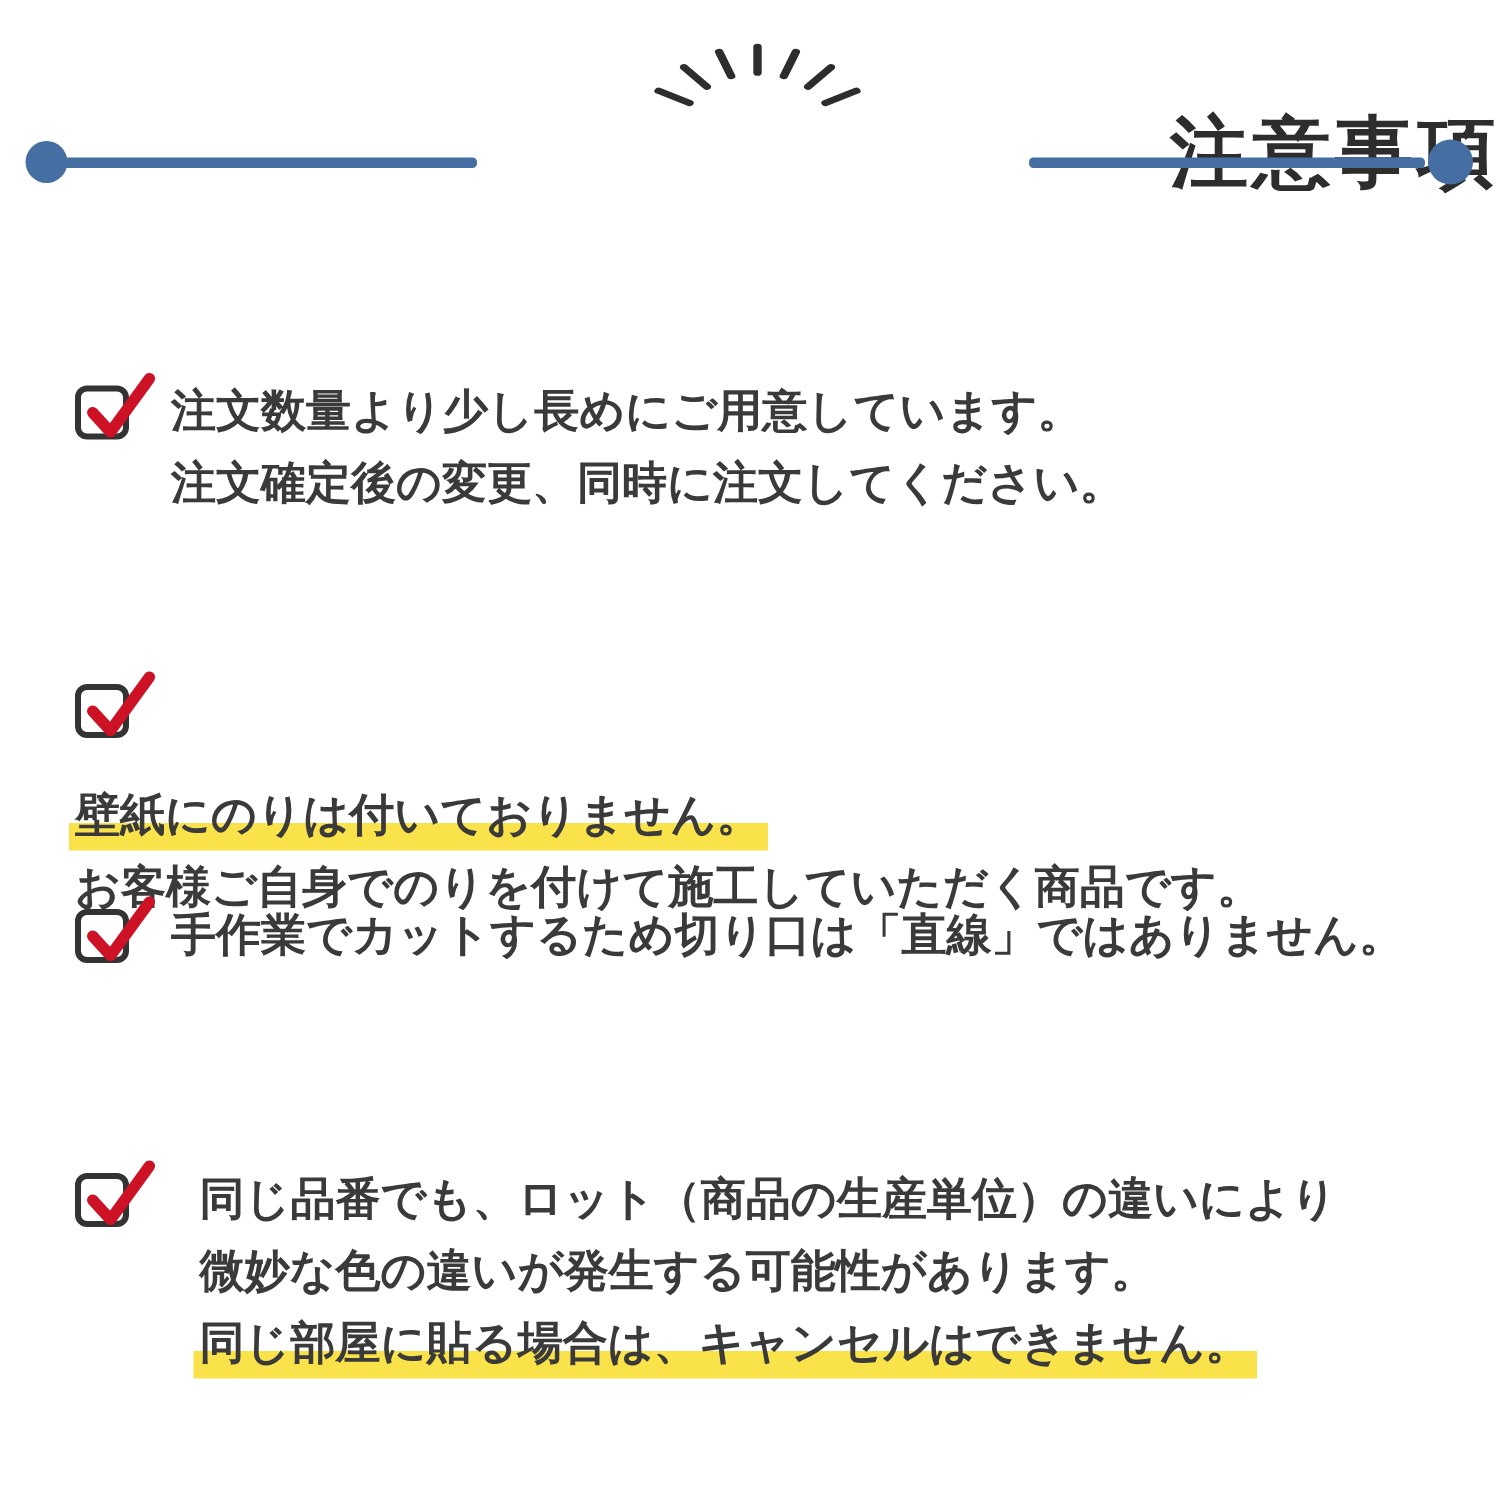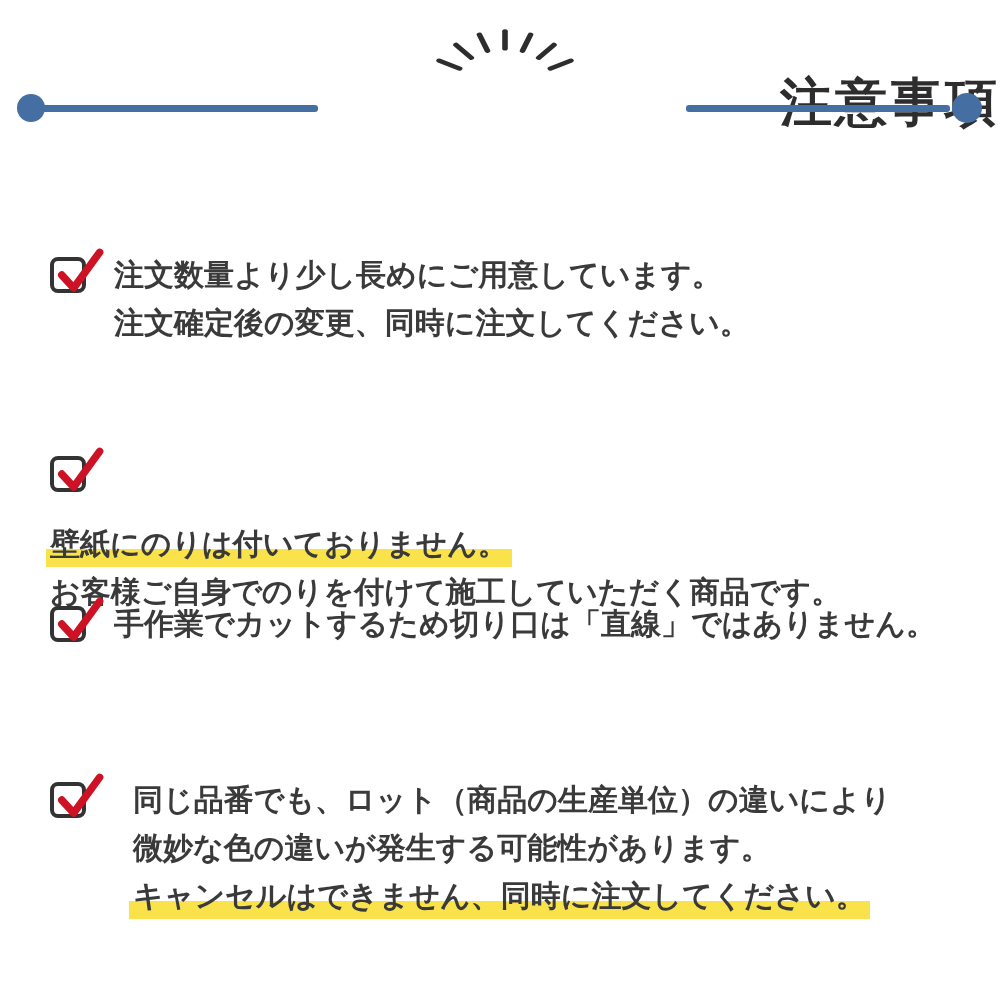--- a/index.html
+++ b/index.html
@@ -128,17 +128,17 @@
 
   <div class="item item4">
     <div class="checkbox">
       <svg class="checkmark" viewBox="0 0 50 50">
         <polyline points="10,26 21,38 45,5" fill="none" stroke="currentColor" stroke-width="7" stroke-linecap="round" stroke-linejoin="round"></polyline>
       </svg>
     </div>
     <div class="lines">
       <div><span>同じ品番でも、ロット（商品の生産単位）の違いにより</span></div>
       <div><span>微妙な色の違いが発生する可能性があります。</span></div>
-      <div><span class="hl">キャンセルはできません、同時に注文してください。</span></div>
+      <div><span class="hl">同じ部屋に貼る場合は、キャンセルはできません。</span></div>
     </div>
   </div>
 
 </div>
 
 </body></html>

